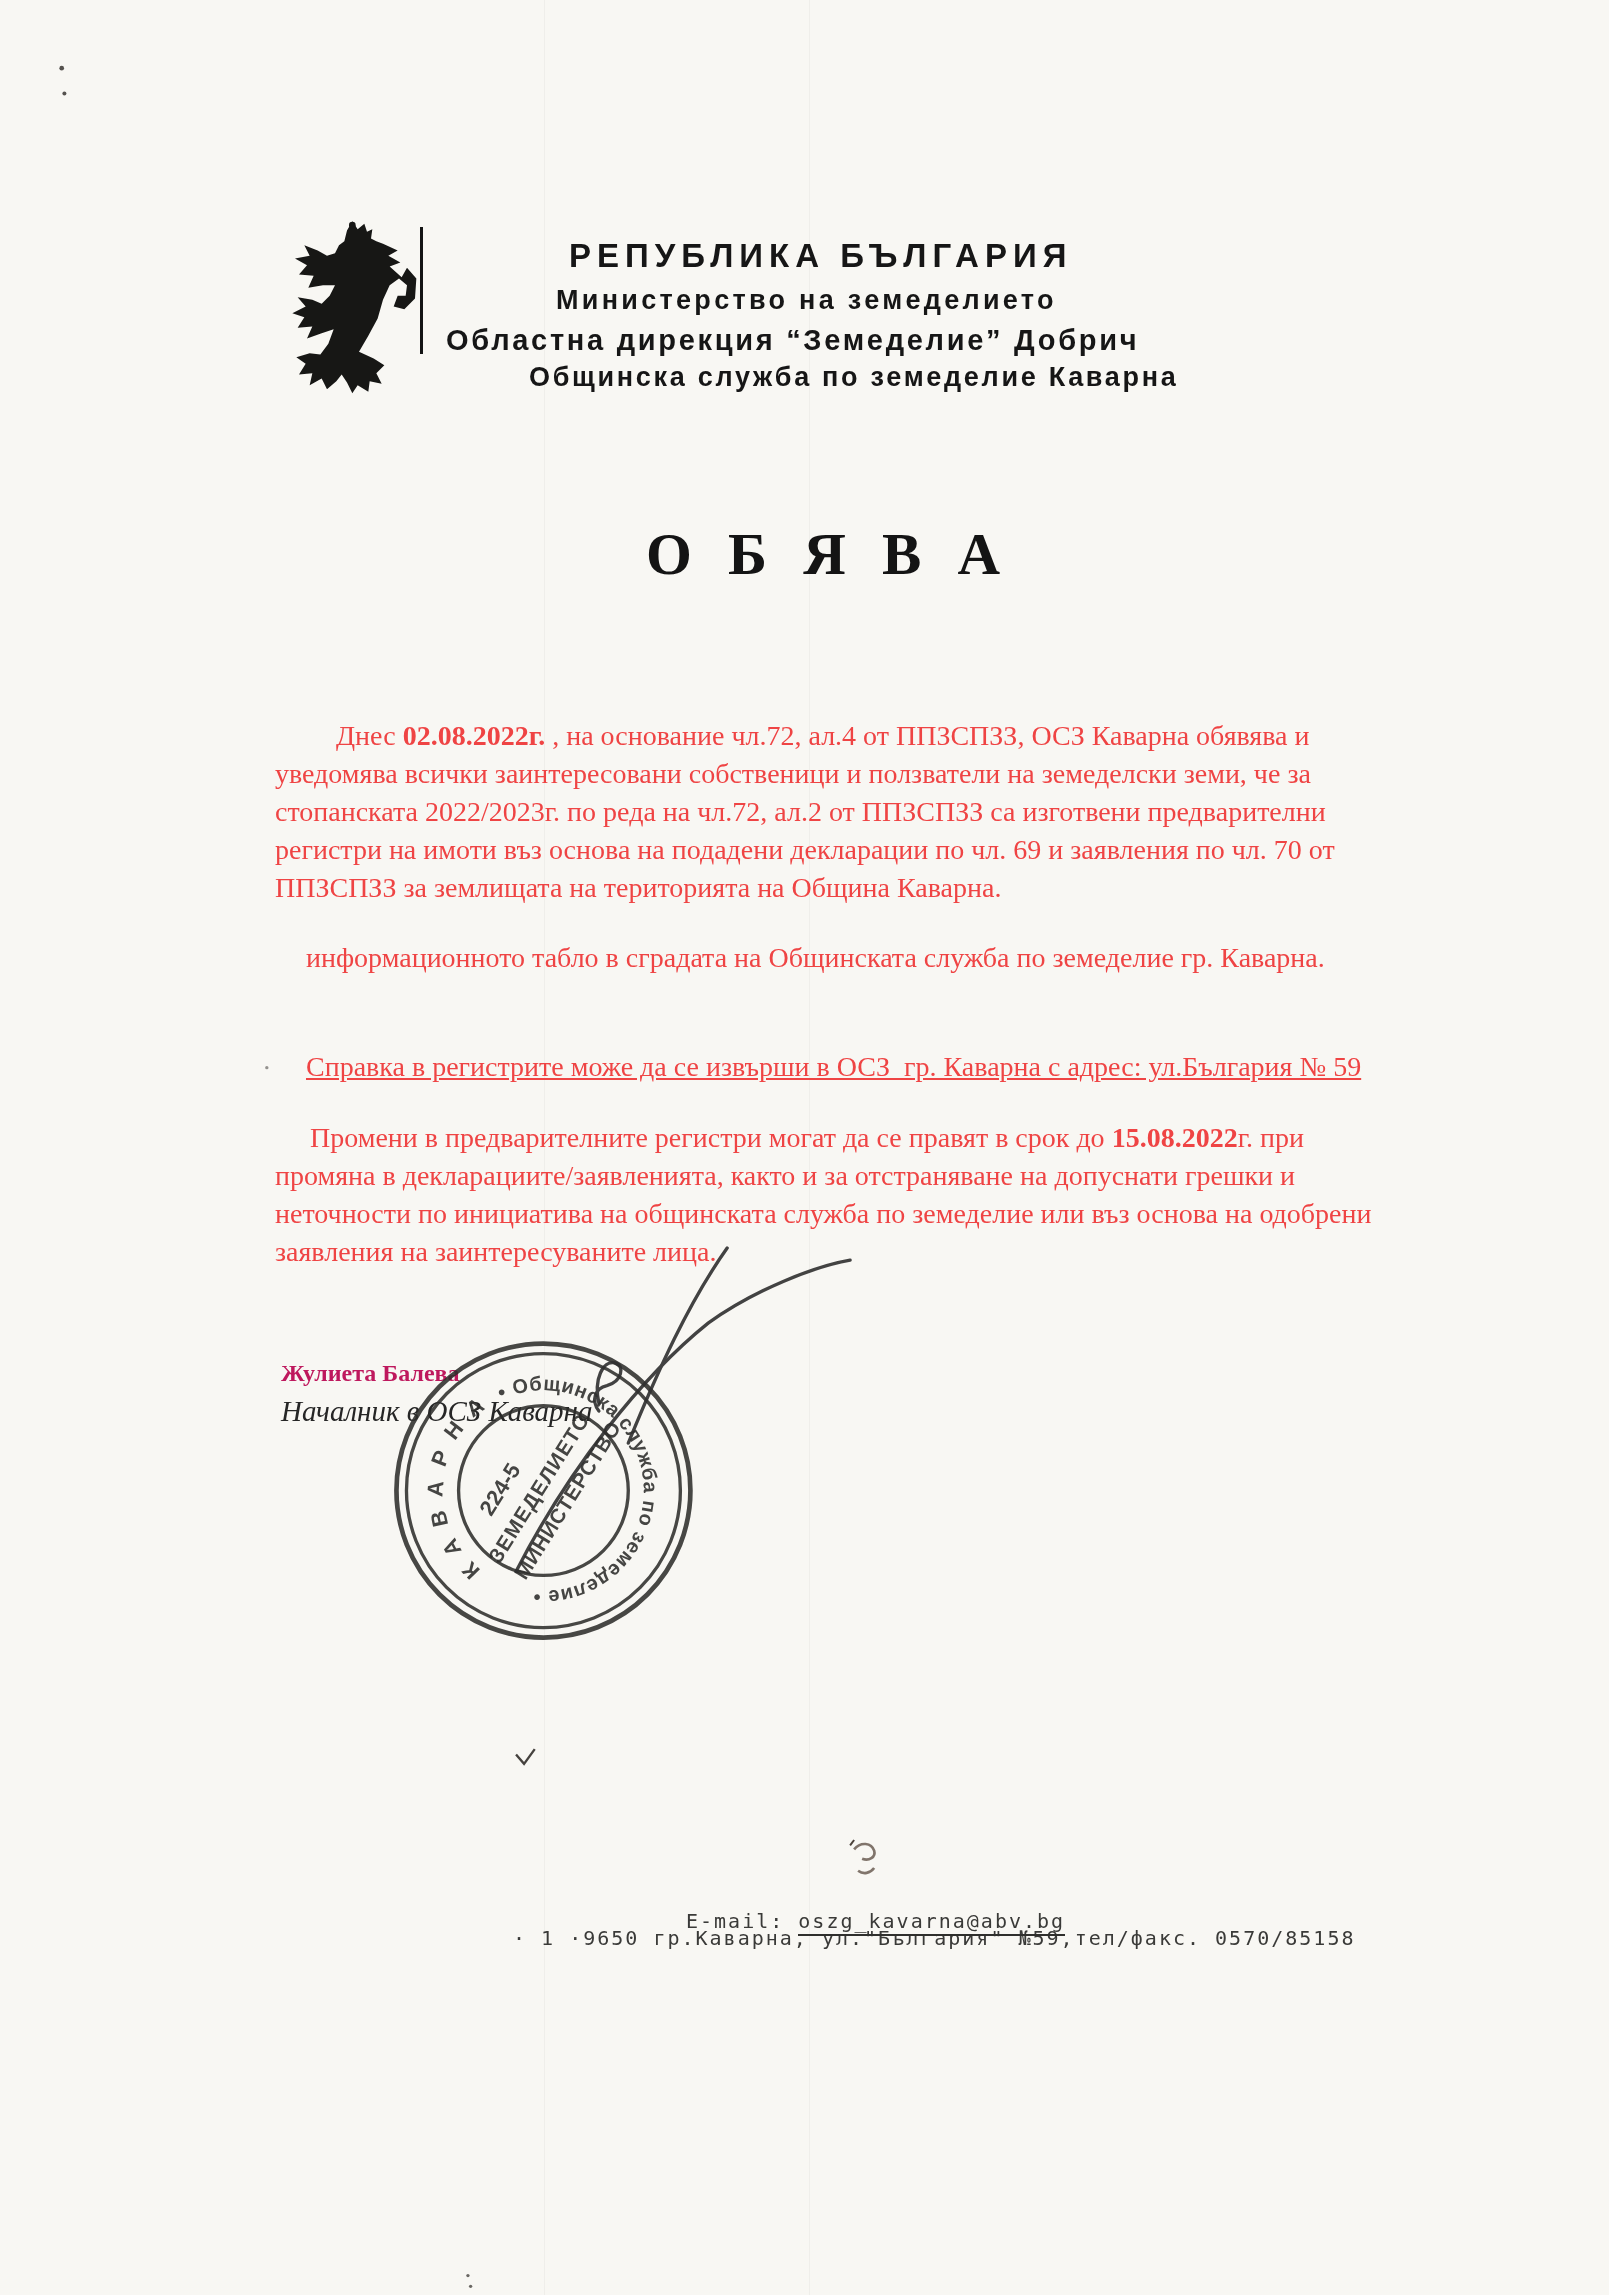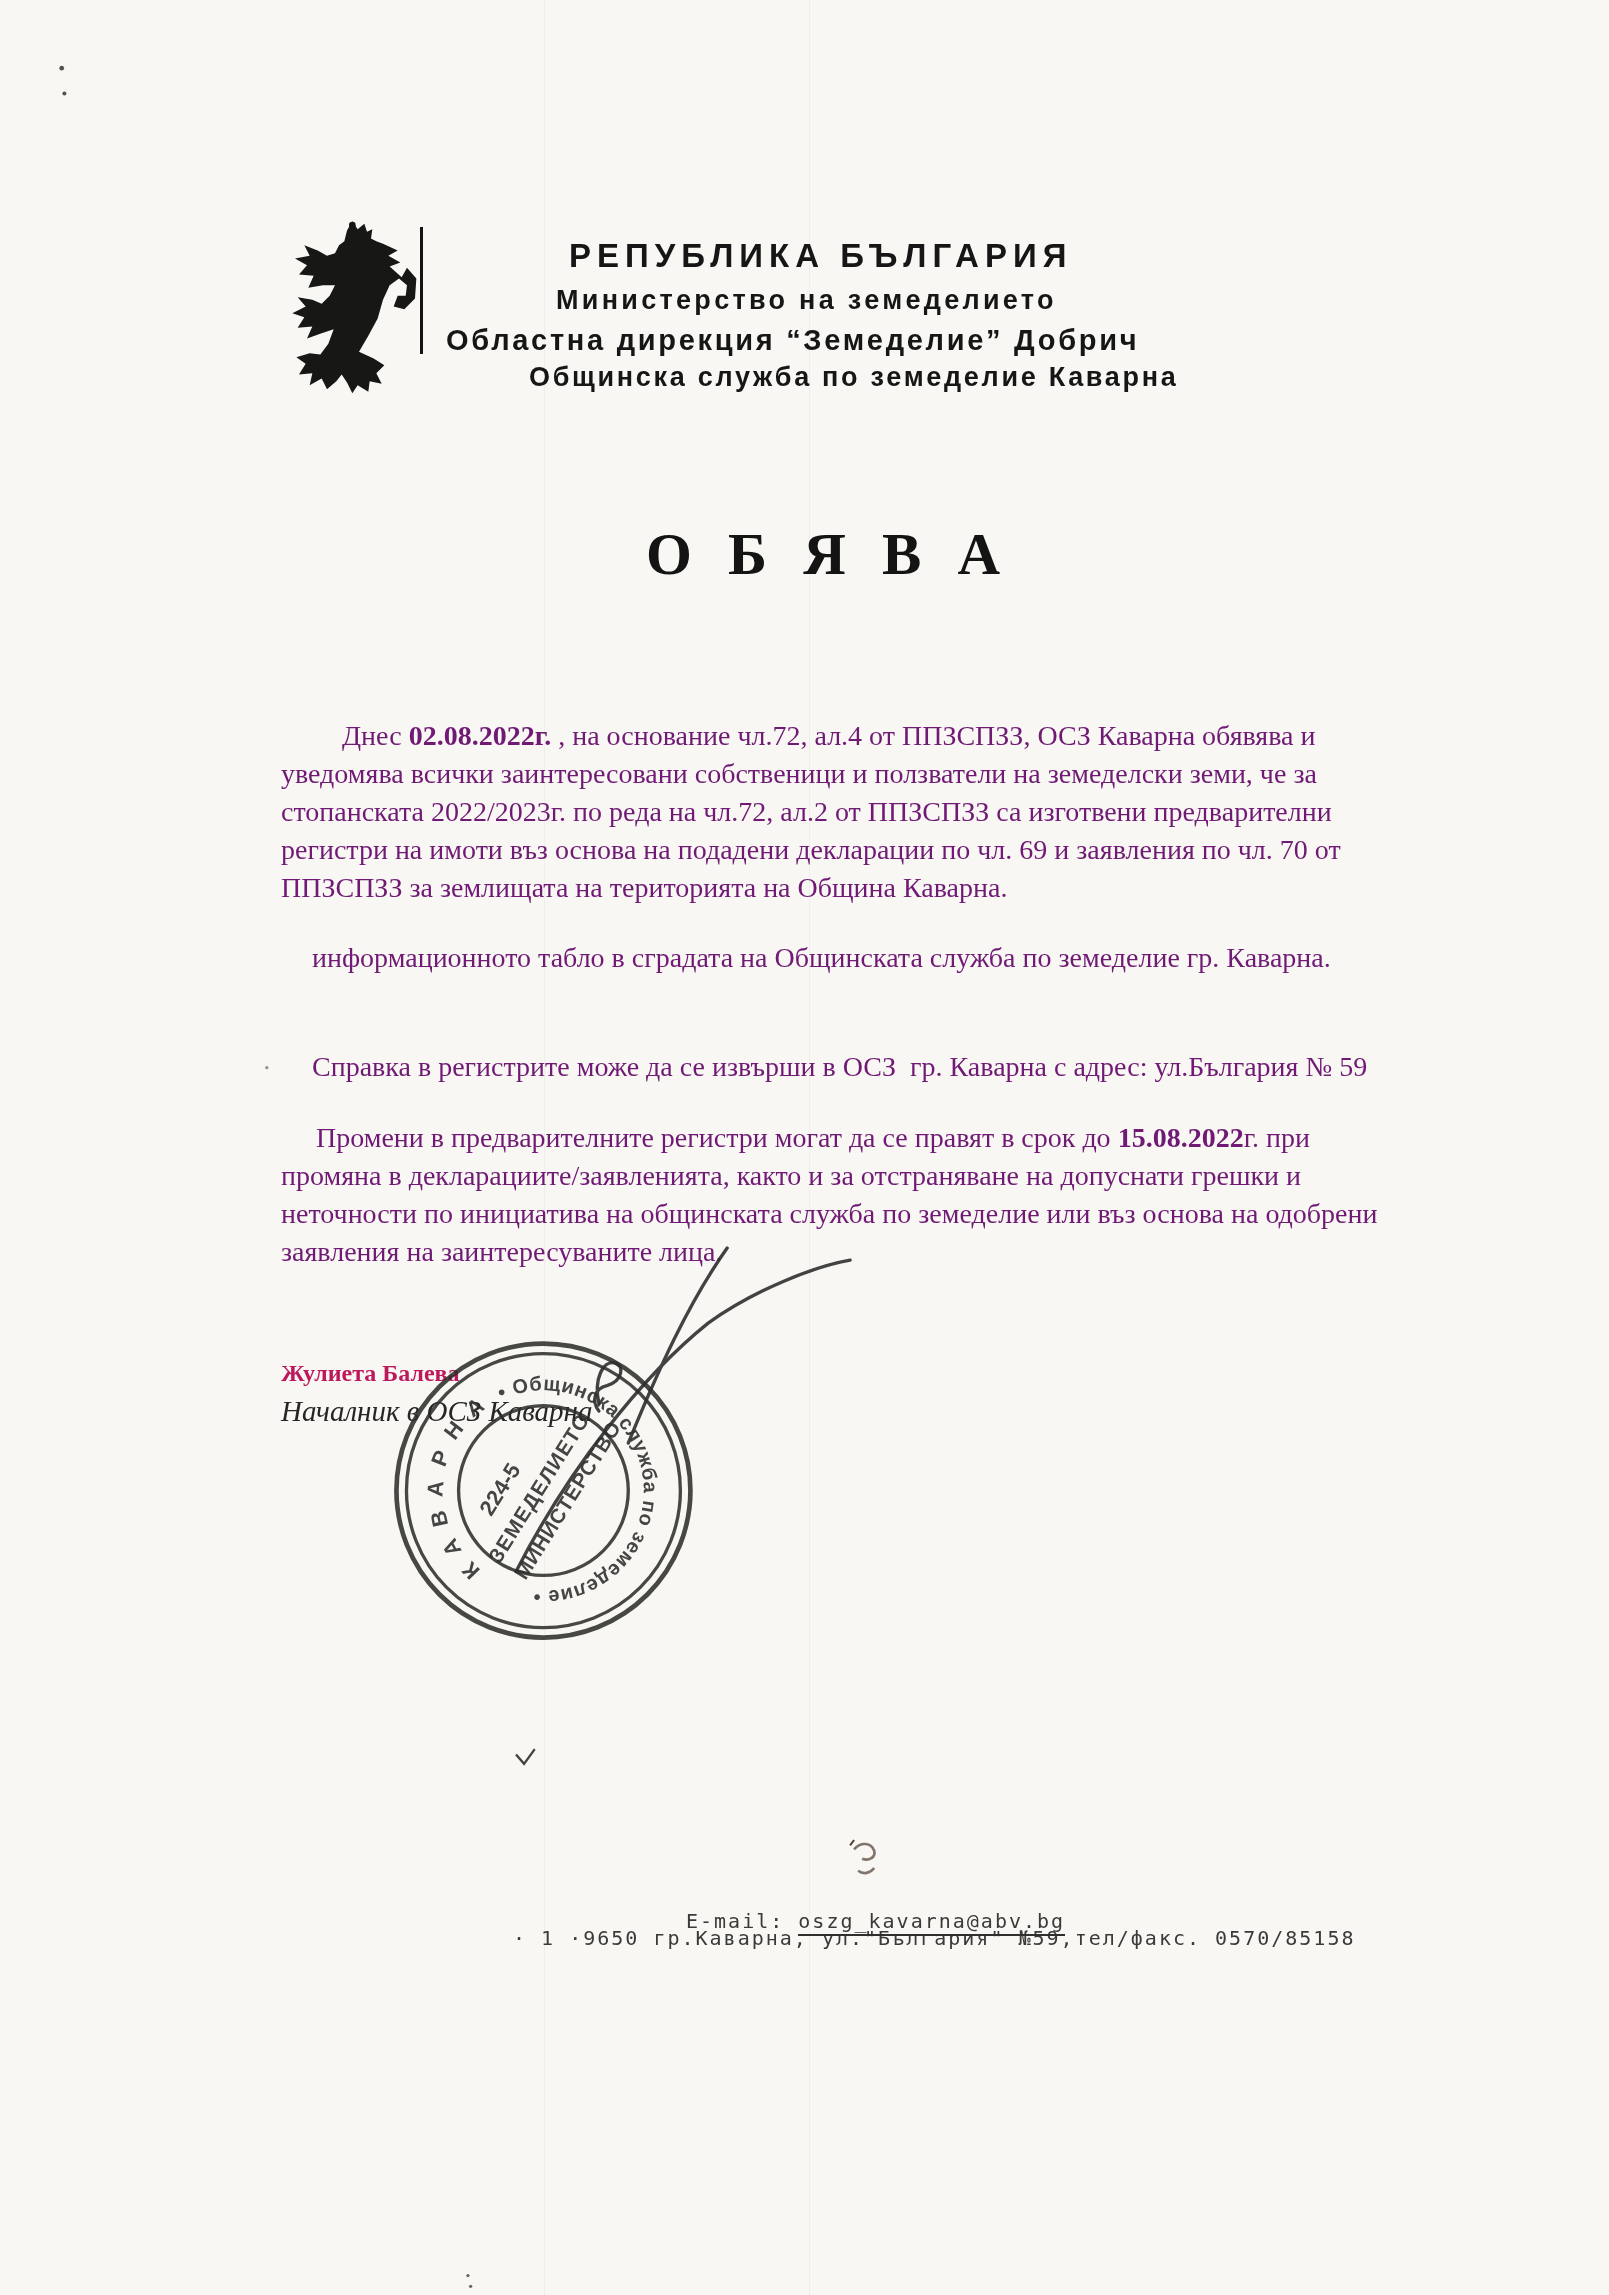--- a/index.html
+++ b/index.html
@@ -11,26 +11,26 @@
   #h1{left:569px;top:237px;font-size:33px;letter-spacing:6px;}
   #h2{left:556px;top:285px;font-size:27px;letter-spacing:3.3px;}
   #h3{left:446px;top:324px;font-size:29px;letter-spacing:2.7px;}
   #h4{left:529px;top:362px;font-size:27px;letter-spacing:2.7px;}
   .emblem{position:absolute;left:283px;top:221px;}
   .emblem-bar{position:absolute;left:420px;top:227px;width:3.3px;height:127px;background:#141414;}
   
   .title{position:absolute;left:646px;top:520px;font-size:59px;font-weight:bold;
          letter-spacing:10.7px;white-space:pre;color:#141414;}
   
-  .para{position:absolute;left:281px;font-size:28px;line-height:38px;color:#701a75;}
+  .para{position:absolute;left:275px;font-size:28px;line-height:38px;color:#ef4444;}
   .para .line{white-space:pre;}
   .para .line b{font-weight:bold;}
   #p0{top:717px;} #p0 .line:first-child{padding-left:61px;}
   #p1{top:939px;} #p1 .line:first-child{padding-left:31px;}
-  #p2{top:1048px;} #p2 .line:first-child{padding-left:31px;}
+  #p2{top:1048px;} #p2 .line:first-child{padding-left:31px;text-decoration:underline;}
   #p3{top:1119px;} #p3 .line:first-child{padding-left:35px;}
   
   .sig-name{position:absolute;left:281px;top:1360px;font-size:24px;font-weight:bold;
             color:#be185d;white-space:pre;}
   .sig-role{position:absolute;left:281px;top:1395px;font-size:29px;font-style:italic;
             color:#262626;white-space:pre;}
   
   .footer-line{position:absolute;font-family:"DejaVu Sans Mono",monospace;color:#3a3a38;
                font-size:20px;letter-spacing:2px;white-space:pre;}
   #f1{left:513px;top:1926px;}

